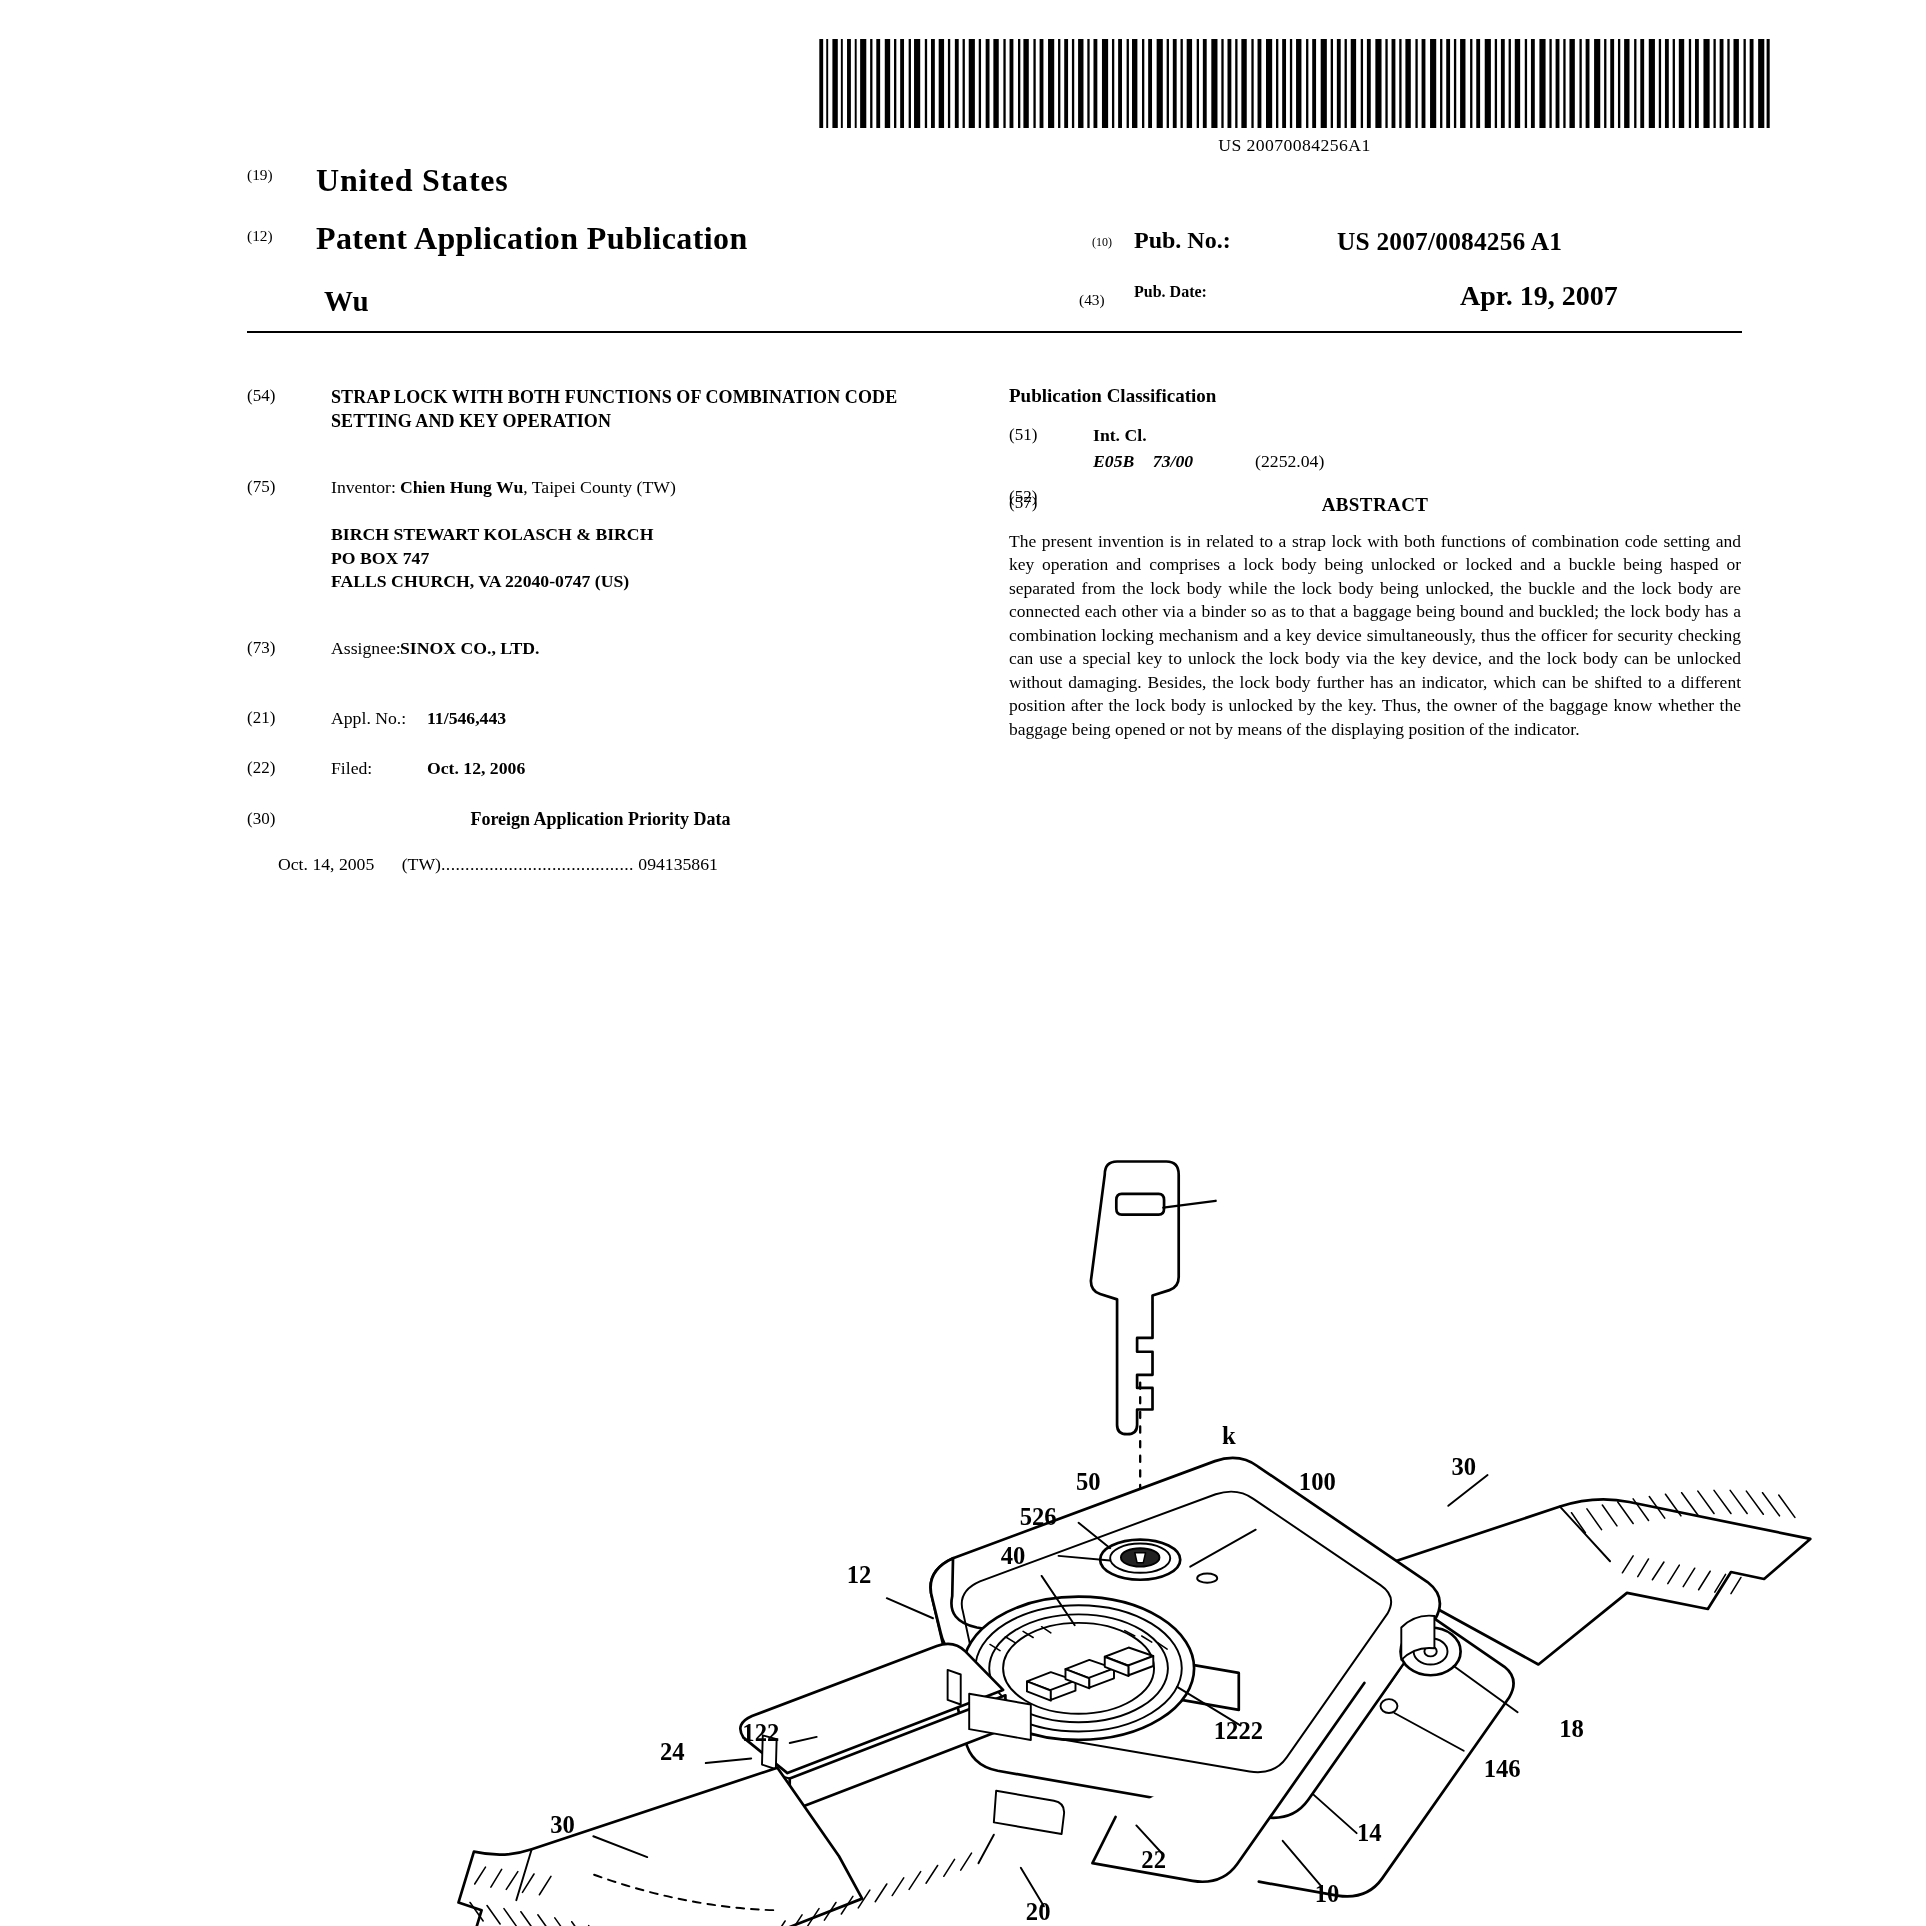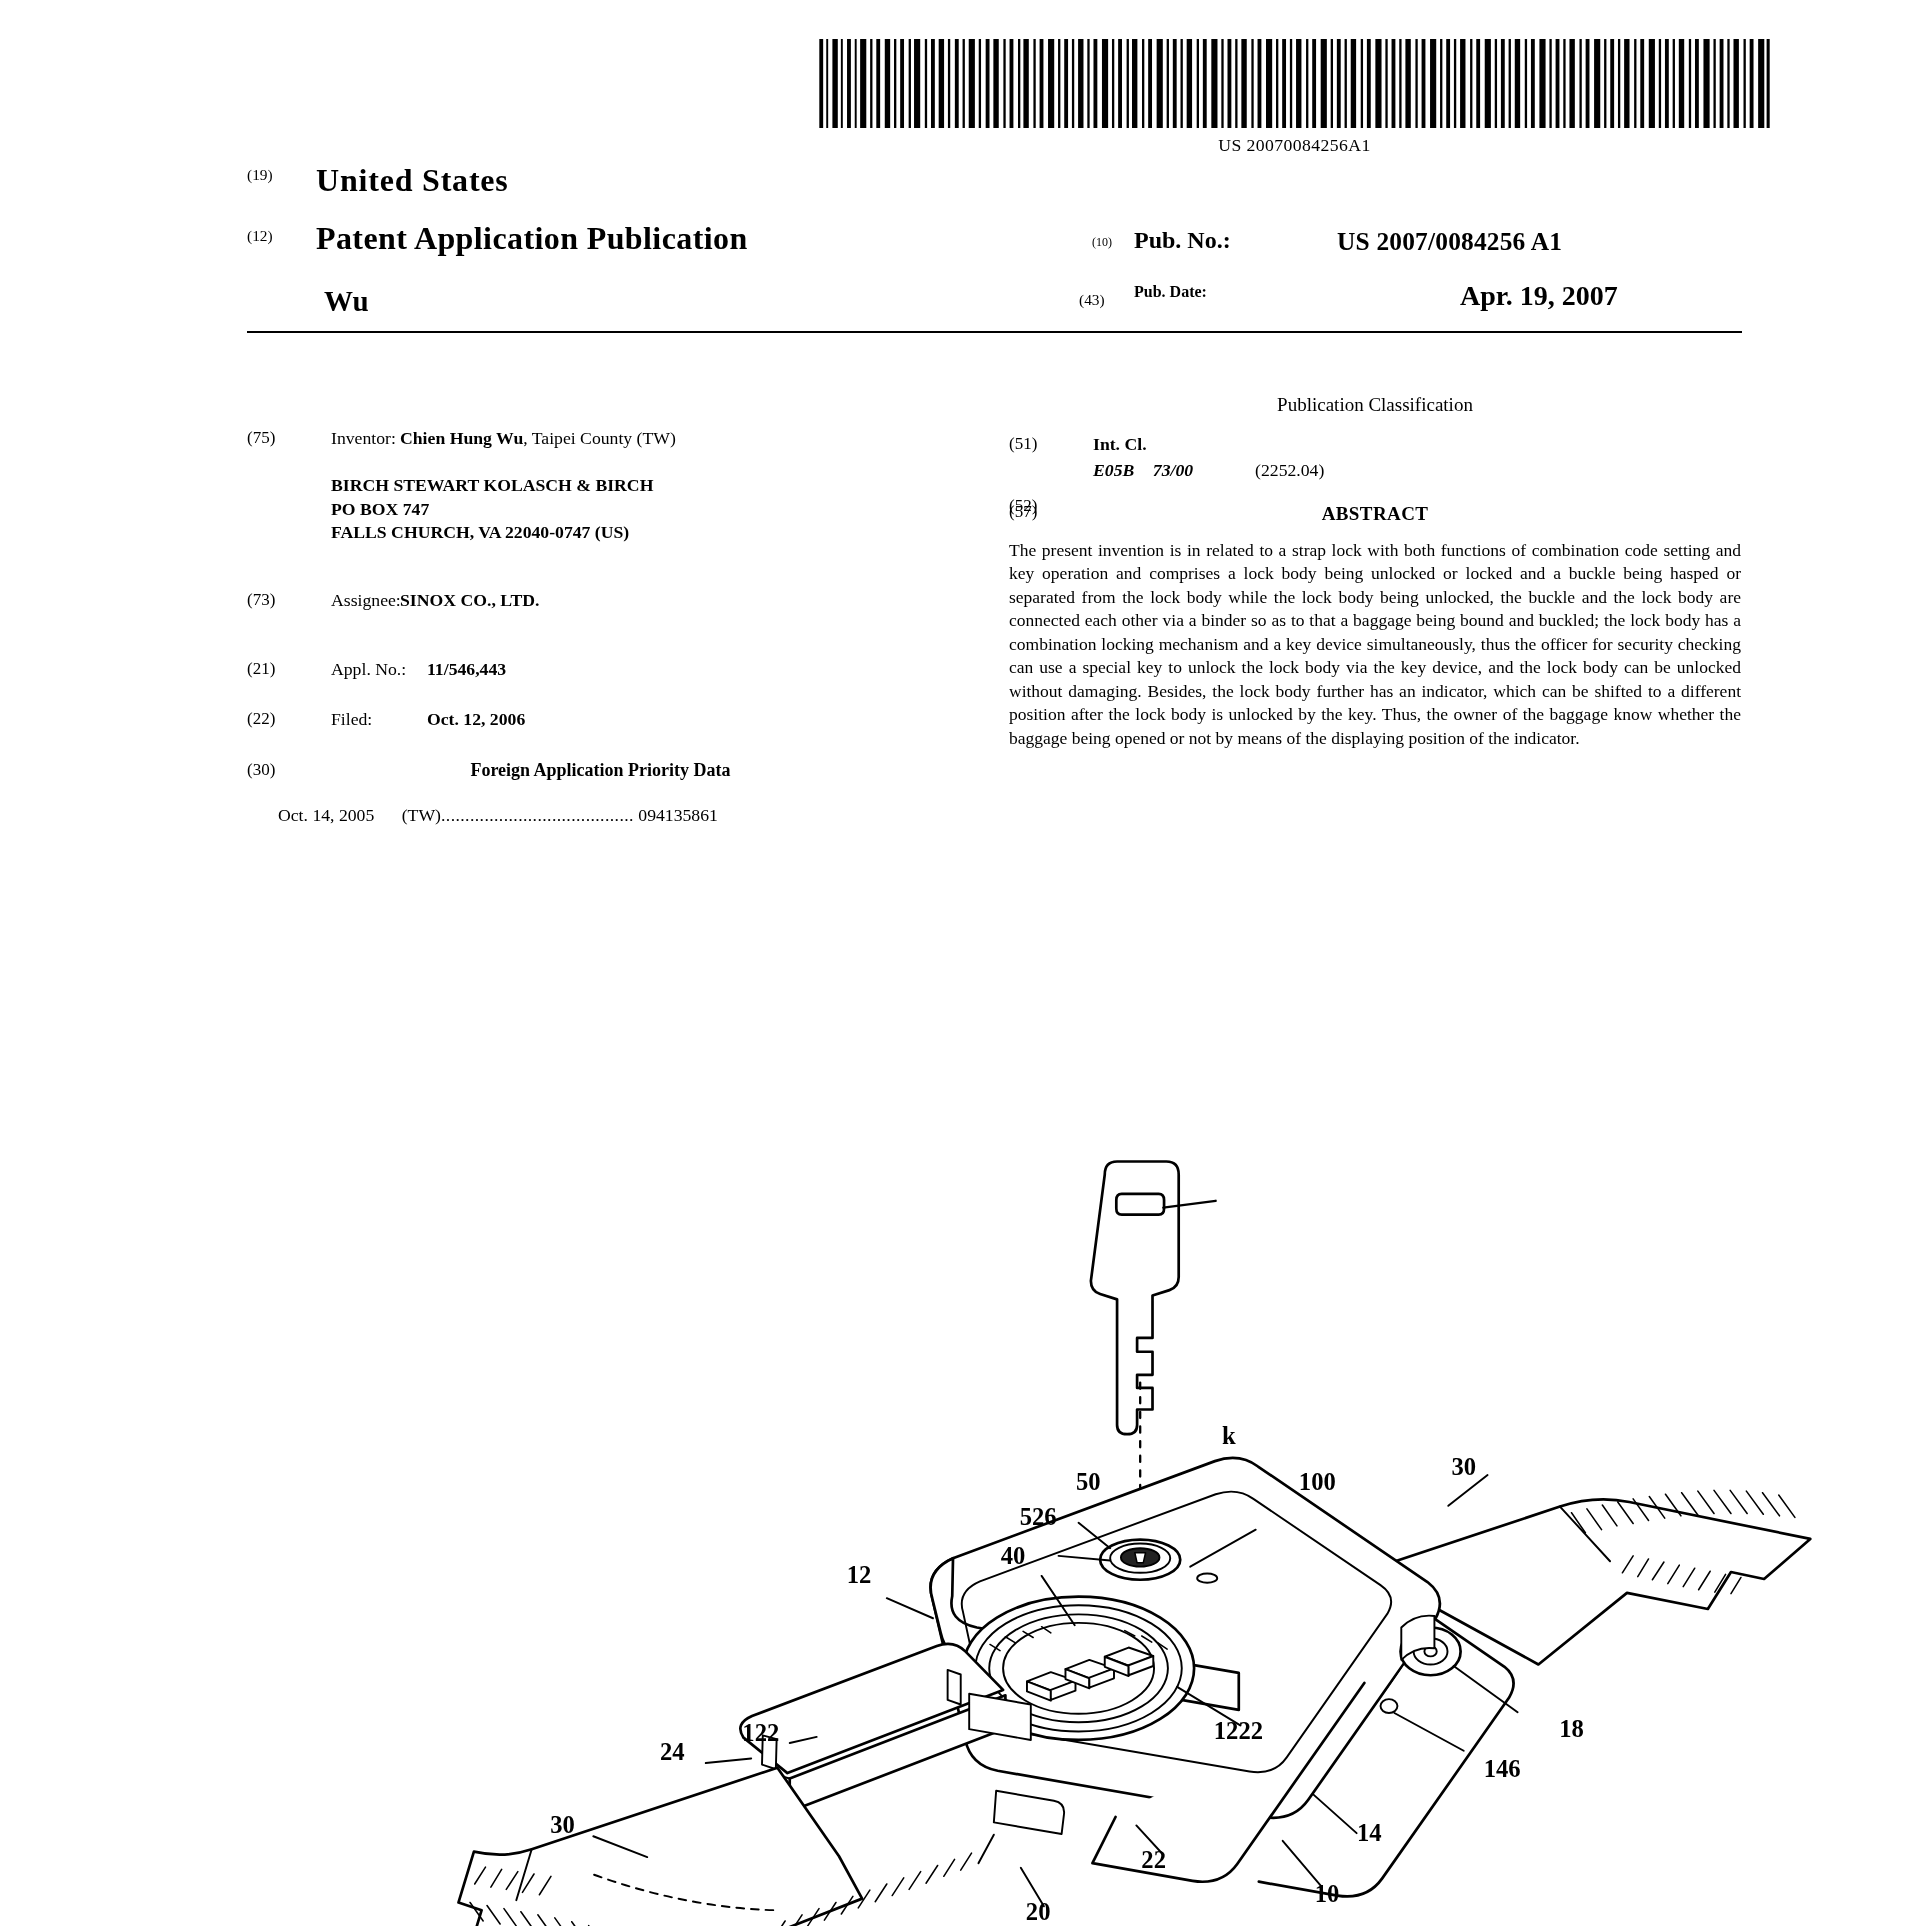--- a/index.html
+++ b/index.html
@@ -164,25 +164,24 @@
     font-weight: bold;
     font-size: 18px;
     line-height: 1.36;
     letter-spacing: 0.1px;
   }
 
   .inv-label { display: inline-block; width: 69px; }
   .addr-block { margin-top: 4.6px; line-height: 1.38; }
 
   .pub-class-head {
-    text-align: center;
-    font-weight: normal;
+    text-align: left;
+    font-weight: bold;
     font-size: 19px;
     margin-bottom: 17px;
-    margin-top: 9px;
   }
   .intcl-row .fld-body { font-weight: bold; }
   .intcl-sub {
     margin-left: 84px;
     font-style: italic;
     font-weight: bold;
     font-size: 17.7px;
     margin-top: 2.3px;
   }
   .intcl-sub .ver {
@@ -387,20 +386,24 @@
   <div class="author">Wu</div>
 
   <div class="pubdate-tag">(43)</div>
   <div class="pubdate-label">Pub. Date:</div>
   <div class="pubdate-value">Apr. 19, 2007</div>
 
   <div class="rule"></div>
 
   <div class="col-left">
 
+    <div class="field">
+      <span class="fld-num">(54)</span>
+      <div class="fld-body title-54">STRAP LOCK WITH BOTH FUNCTIONS OF COMBINATION CODE SETTING AND KEY OPERATION</div>
+    </div>
 
     <div class="field" style="margin-top:42px;">
       <span class="fld-num">(75)</span>
       <div class="fld-body">
         <span class="inv-label">Inventor:</span><span class="bold">Chien Hung Wu</span><span>, Taipei County (TW)</span>
       </div>
     </div>
 
     <div class="field" style="margin-top:23px;">
       <div class="fld-body">

